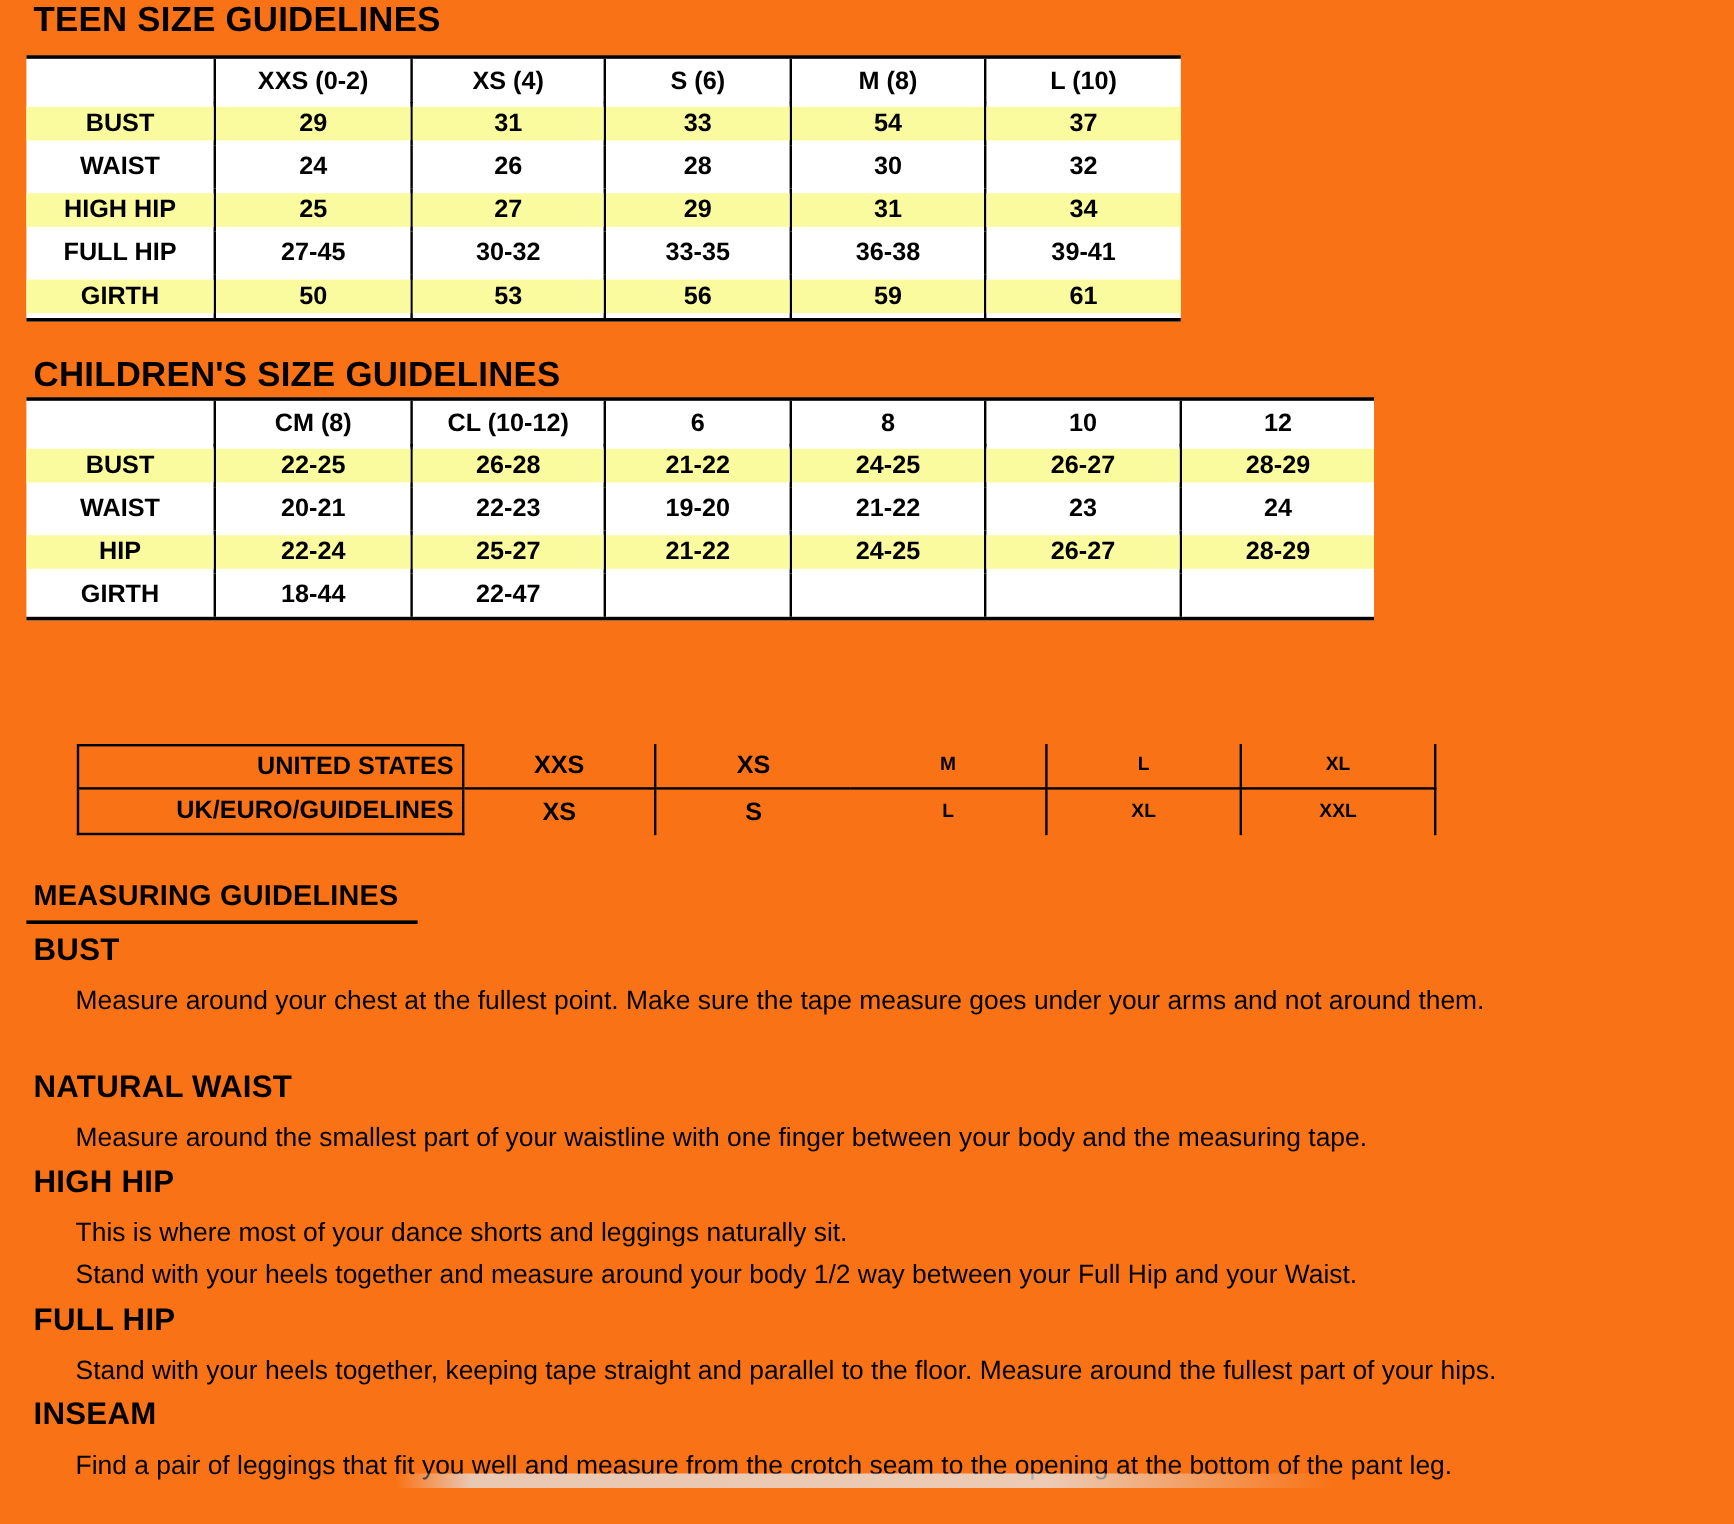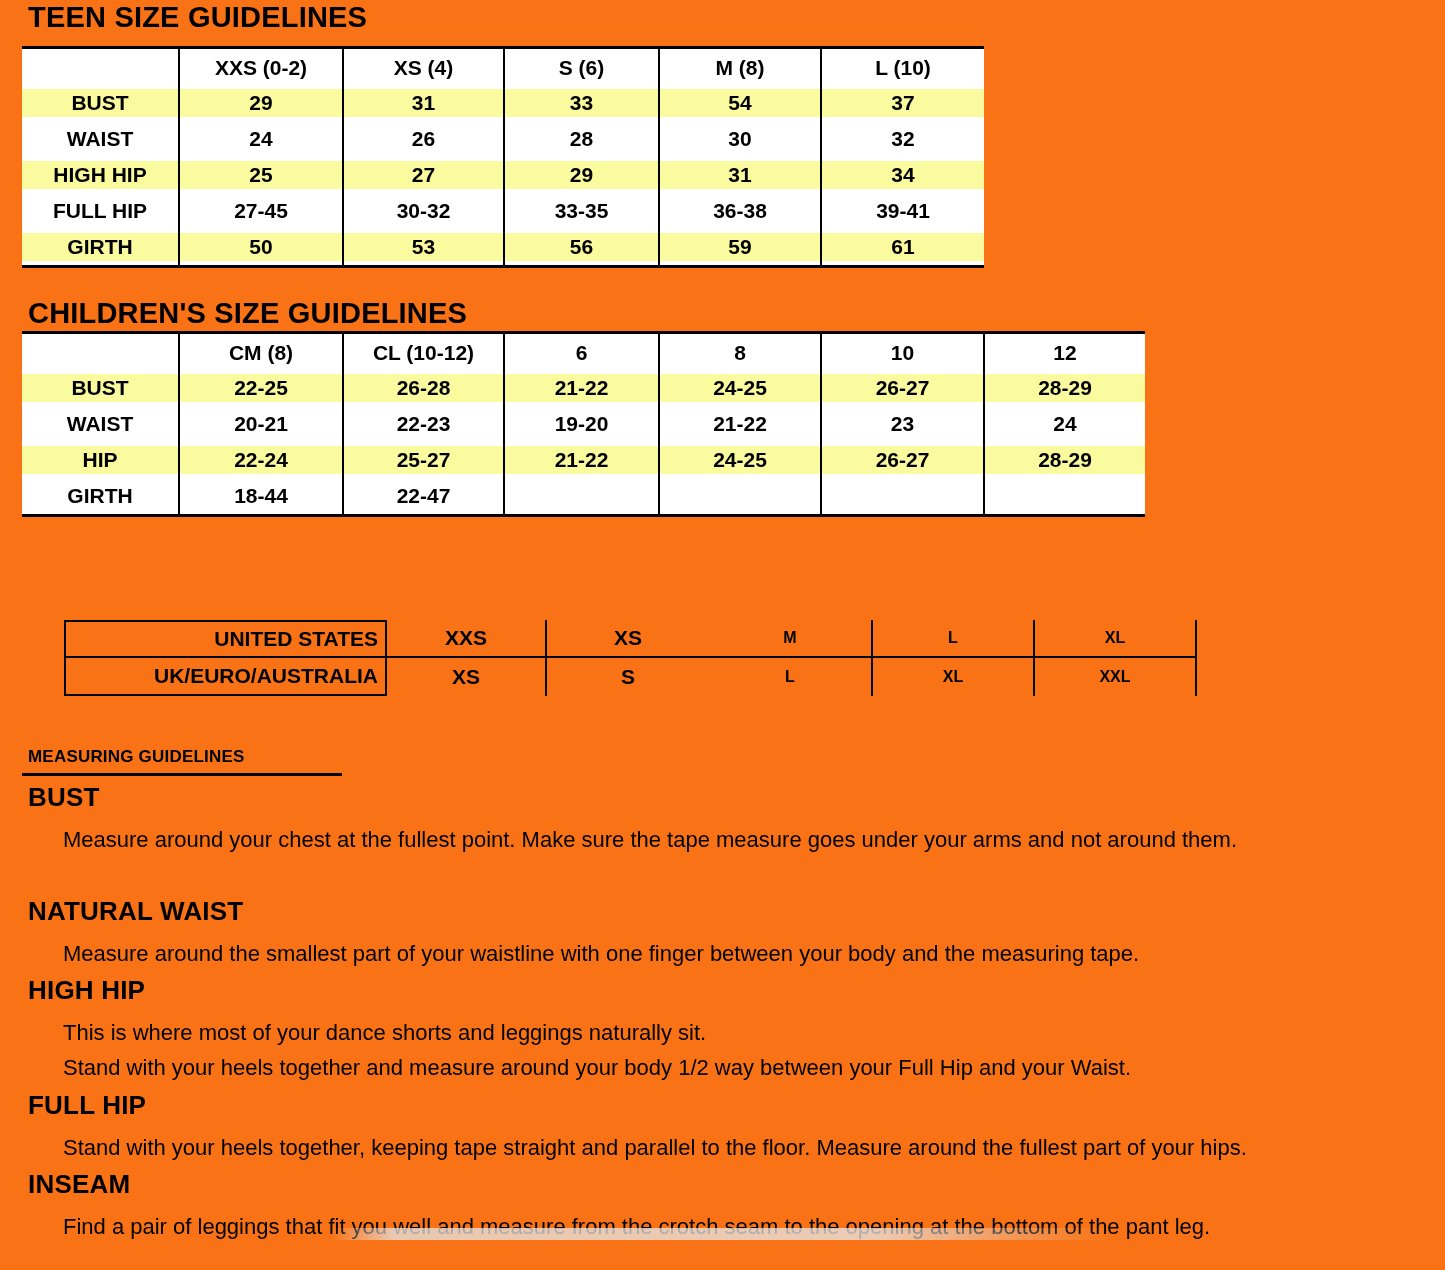--- a/index.html
+++ b/index.html
@@ -106,25 +106,25 @@
   #conversion-table .val.div-r { border-right: 2px solid #000; }
 
   
   #measuring {
     position: absolute;
     left: 22px; top: 731px;
     width: 1401px;
   }
   #measuring-title {
     display: inline-block;
-    margin-top: 16px;
+    margin-top: 2px;
     padding: 0 16px 6px 6px;
     min-width: 320px;
     border-bottom: 3px solid #000;
-    font-size: 17px;
+    font-size: 24px;
     font-weight: bold;
     letter-spacing: 0.2px;
   }
   .m-section h2 {
     margin-left: 6px;
     font-size: 26px;
     font-weight: bold;
     line-height: 30px;
     letter-spacing: 0.2px;
   }
@@ -346,21 +346,21 @@
       <div class="cell">
         <div class="band"></div>
       </div>
       <div class="cell no-r">
         <div class="band"></div>
       </div>
     </div>
 
   <div id="conversion-table">
       <div class="row1" style="display: contents;"><div class="lbl">UNITED STATES</div><div class="val big div-r">XXS</div><div class="val big">XS</div><div class="val small div-r">M</div><div class="val small div-r">L</div><div class="val small div-r">XL</div></div>
-      <div class="row2" style="display: contents;"><div class="lbl">UK/EURO/AUSTRALIA</div><div class="val big div-r">XS</div><div class="val big">S</div><div class="val small div-r">L</div><div class="val small div-r">XL</div><div class="val small div-r">XXL</div></div>
+      <div class="row2" style="display: contents;"><div class="lbl">UK/EURO/GUIDELINES</div><div class="val big div-r">XS</div><div class="val big">S</div><div class="val small div-r">L</div><div class="val small div-r">XL</div><div class="val small div-r">XXL</div></div>
     </div>
 
   <div id="measuring">
     <div id="measuring-title">MEASURING GUIDELINES</div>
     <div id="measuring-sections">
         <div class="m-section">
           <h2>BUST</h2>
           <p>Measure around your chest at the fullest point. Make sure the tape measure goes under your arms and not around them.</p>
         </div>
         <div class="m-section">

